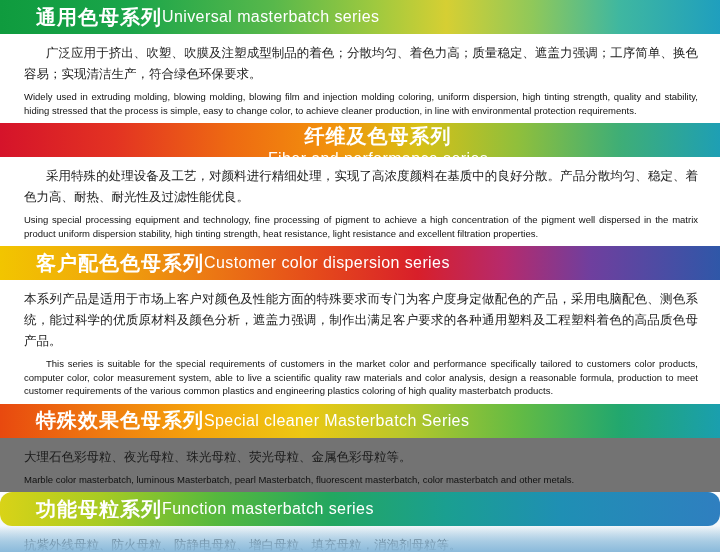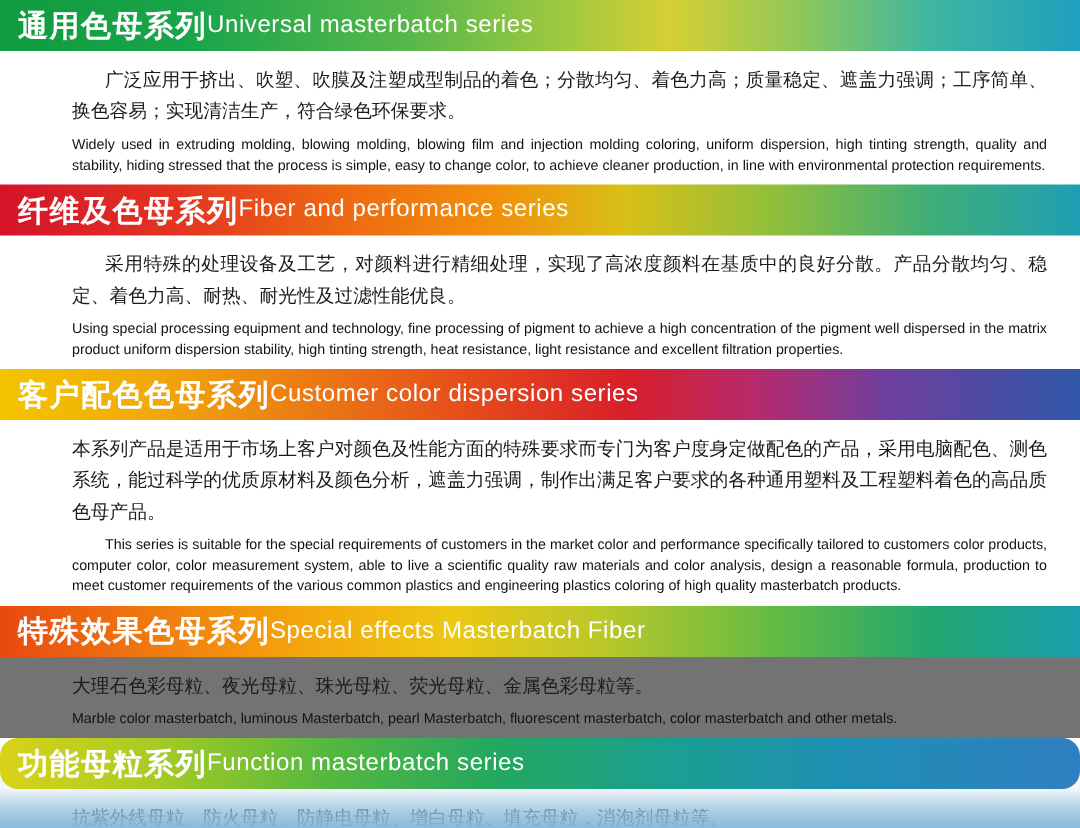--- a/index.html
+++ b/index.html
@@ -22,40 +22,40 @@
   .section {
     position: relative;
     width: 720px;
     box-sizing: border-box;
   }
   .band {
     position: relative;
     height: 34px;
     display: flex;
     align-items: center;
-    padding-left: 12px;
+    padding-left: 36px;
     box-sizing: border-box;
   }
   .band .title-cn {
     font-family: "DejaVu Sans", "Liberation Sans", sans-serif;
     font-weight: bold;
     font-size: 20px;
     color: #ffffff;
     letter-spacing: 1px;
     white-space: nowrap;
   }
   .band .title-en {
     font-family: "Liberation Sans", sans-serif;
     font-size: 16px;
     color: #ffffff;
     letter-spacing: 0.4px;
     white-space: nowrap;
   }
   .body-block {
-    padding: 8px 22px 6px 48px;
+    padding: 8px 22px 6px 24px;
     box-sizing: border-box;
   }
   .para-cn {
     font-family: "DejaVu Sans", "Liberation Sans", sans-serif;
     font-size: 12.5px;
     line-height: 21px;
     color: #1b1b1b;
     text-align: justify;
     margin: 0 0 6px 0;
   }
@@ -73,20 +73,21 @@
 
   
   .band-1 {
     background: linear-gradient(90deg,#0f9b3e 0%, #1aa54a 18%, #58b84b 38%, #9ec93f 52%, #d6cf33 62%, #8fc85a 74%, #3fb7a0 86%, #1f9fbe 100%);
   }
   .sec-1 { background: #ffffff; }
 
   
   .band-2 {
     background: linear-gradient(90deg,#d5132a 0%, #e33322 16%, #ee6a12 32%, #f2910c 46%, #d8c016 58%, #8fbf3c 72%, #3fae76 86%, #1e9fb4 100%);
+    flex-direction: column;
   }
   .sec-2 { background: #ffffff; }
 
   
   .band-3 {
     background: linear-gradient(90deg,#f2c500 0%, #f0a90b 14%, #ec7c13 28%, #e54a1b 44%, #d81f2a 58%, #b62a6c 70%, #6f3f9e 82%, #2f57a8 100%);
   }
   .sec-3 { background: #ffffff; }
 
   
@@ -147,21 +148,21 @@
     </div>
     <div class="body-block">
       <p class="para-cn">本系列产品是适用于市场上客户对颜色及性能方面的特殊要求而专门为客户度身定做配色的产品，采用电脑配色、测色系统，能过科学的优质原材料及颜色分析，遮盖力强调，制作出满足客户要求的各种通用塑料及工程塑料着色的高品质色母产品。</p>
       <p class="para-en indent">This series is suitable for the special requirements of customers in the market color and performance specifically tailored to customers color products, computer color, color measurement system, able to live a scientific quality raw materials and color analysis, design a reasonable formula, production to meet customer requirements of the various common plastics and engineering plastics coloring of high quality masterbatch products.</p>
     </div>
   </div>
 
   <div class="section sec-4">
     <div class="band band-4">
       <span class="title-cn">特殊效果色母系列</span>
-      <span class="title-en">Special effects Masterbatch Fiber</span>
+      <span class="title-en">Special cleaner Masterbatch Series</span>
     </div>
     <div class="body-block">
       <p class="para-cn">大理石色彩母粒、夜光母粒、珠光母粒、荧光母粒、金属色彩母粒等。</p>
       <p class="para-en">Marble color masterbatch, luminous Masterbatch, pearl Masterbatch, fluorescent masterbatch, color masterbatch and other metals.</p>
     </div>
   </div>
 
   <div class="section sec-5">
     <div class="band band-5">
       <span class="title-cn">功能母粒系列</span>

